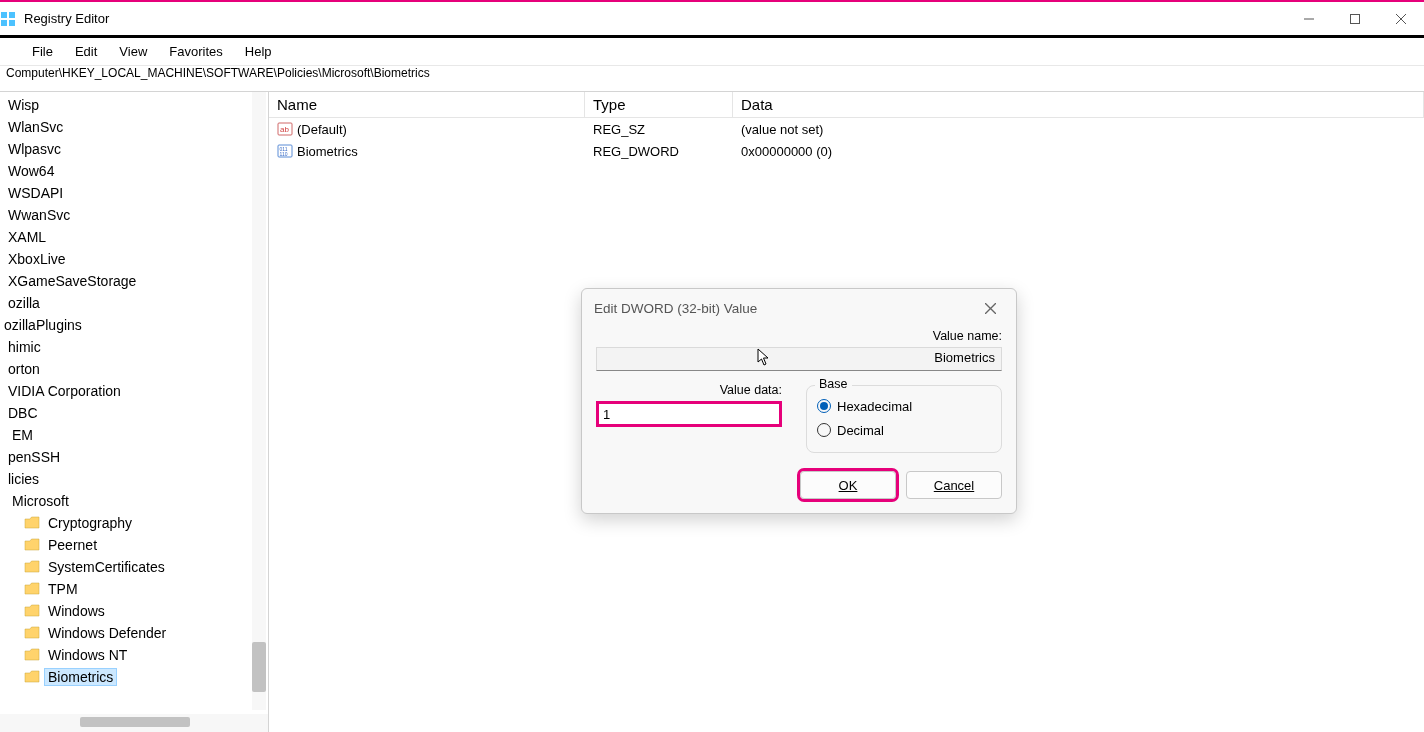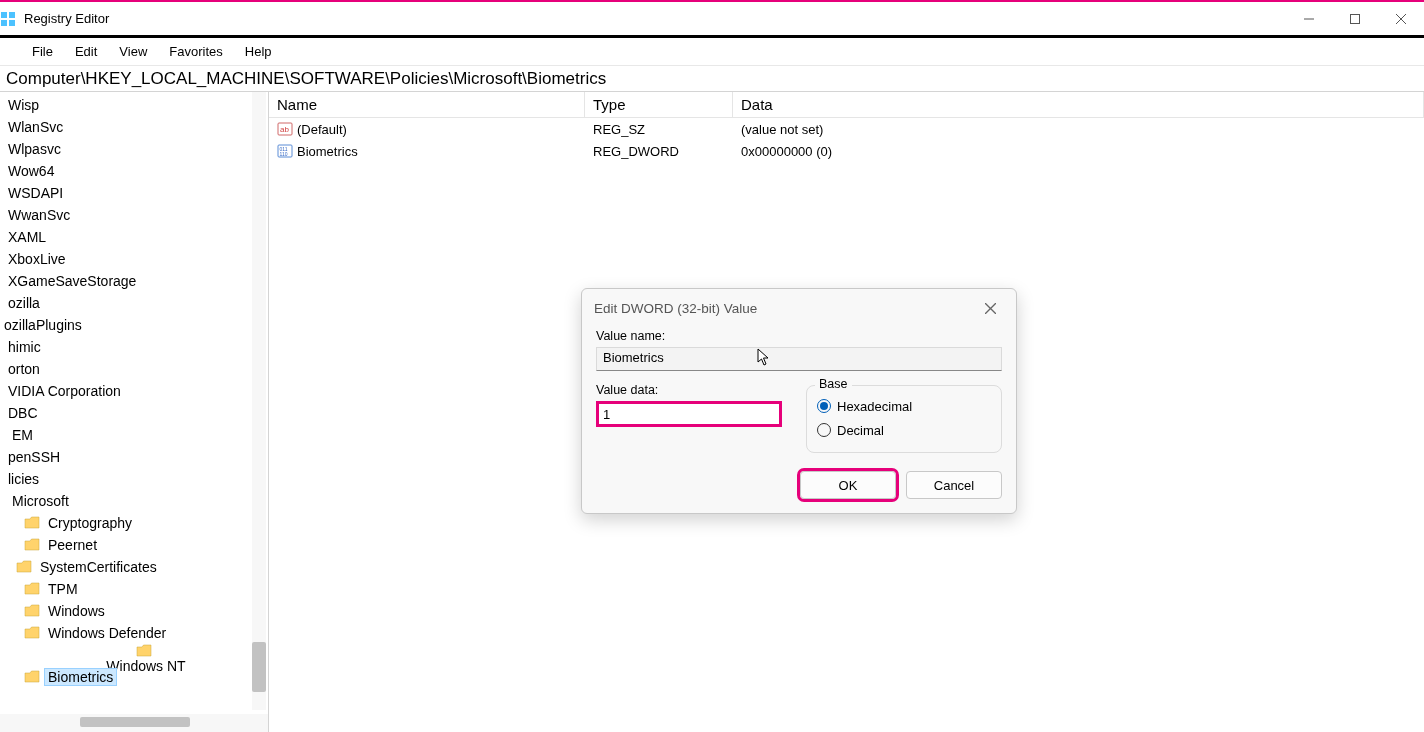--- a/index.html
+++ b/index.html
@@ -5,21 +5,21 @@
   * { box-sizing: border-box; margin: 0; padding: 0; }
   html, body { width: 1424px; height: 732px; font-family: "Segoe UI", Tahoma, sans-serif; font-size: 13px; color: #000; background: #fff; overflow: hidden; }
   .window { width: 100%; height: 100%; display: flex; flex-direction: column; border-top: 2px solid #e6007a; }
   .titlebar { height: 36px; display: flex; align-items: center; padding-left: 0; background: #fff; border-bottom: 3px solid #000000; }
   .titlebar .app-icon { width: 16px; height: 16px; display: inline-flex; margin-right: 8px; }
   .titlebar .title { flex: 1; font-size: 13px; }
   .win-controls { display: flex; }
   .win-controls div { width: 46px; height: 36px; display: flex; align-items: center; justify-content: center; color: #555; }
   .menubar { height: 28px; display: flex; align-items: center; padding-left: 22px; gap: 2px; border-bottom: 1px solid #e8e8e8; background: #fff; }
   .menubar .menu-item { padding: 4px 10px; }
-  .addressbar { height: 26px; display: flex; align-items: center; padding-left: 6px; border-bottom: 1px solid #d4d4d4; background: #fff; font-size: 17px; }
+  .addressbar { height: 26px; display: flex; padding-left: 6px; border-bottom: 1px solid #d4d4d4; background: #fff; font-size: 12px; }
   .content { flex: 1; display: flex; min-height: 0; }
   .tree-pane { width: 269px; border-right: 1px solid #d4d4d4; display: flex; flex-direction: column; position: relative; }
   .tree { flex: 1; overflow: hidden; padding-top: 2px; }
   .tree-item { height: 22px; display: flex; align-items: center; font-size: 14px; white-space: nowrap; }
   .tree-item .folder { width: 16px; height: 14px; margin-right: 4px; display: inline-flex; }
   .tree-item.selected span.lbl { background: #cce8ff; border: 1px solid #99d1ff; padding: 0 3px; }
   .tree-item span.lbl { padding: 0 4px; }
   .vscrollbar { position: absolute; right: 2px; top: 0; bottom: 22px; width: 14px; background: #f7f7f7; }
   .vscrollbar-thumb { position: absolute; left: 0; right: 0; background: #c2c2c2; border-radius: 2px; }
   .hscrollbar { height: 18px; background: #f7f7f7; position: relative; }
@@ -28,39 +28,39 @@
   .list-header { height: 26px; display: flex; align-items: center; border-bottom: 1px solid #e5e5e5; }
   .list-header .col { padding-left: 8px; font-size: 15px; border-right: 1px solid #e5e5e5; height: 100%; display: flex; align-items: center; }
   .list-rows { }
   .list-row { height: 22px; display: flex; align-items: center; }
   .list-row .cell { padding-left: 8px; display: flex; align-items: center; gap: 4px; }
   .val-icon { width: 16px; height: 16px; display: inline-flex; }
   .col-name { width: 316px; }
   .col-type { width: 148px; }
   .col-data { flex: 1; }
   
-  .dialog-backdrop { position: absolute; left: 0; top: 0; right: 0; bottom: 0; pointer-events: none; }
+  .dialog-backdrop { position: absolute; left: 0; top: 0; right: 0; bottom: 0; pointer-events: none; text-align: right; }
   .dialog { position: absolute; left: 312px; top: 196px; width: 436px; background: #f8f8f8; border: 1px solid #c8c8c8; border-radius: 6px; box-shadow: 0 6px 18px rgba(0,0,0,0.18); }
   .dialog-title { height: 38px; display: flex; align-items: center; padding: 0 12px; color: #555; font-size: 13.5px; }
   .dialog-title .spacer { flex: 1; }
   .dialog-close { width: 28px; height: 28px; display: flex; align-items: center; justify-content: center; color: #666; }
   .dialog-body { padding: 2px 14px 14px; }
   .dlg-label { font-size: 12.5px; margin-bottom: 4px; }
   .dlg-input-ro { background: #f3f3f3; border: 1px solid #dadada; border-bottom: 1px solid #888; height: 24px; padding: 2px 6px; font-size: 13px; margin-bottom: 12px; width: 100%; }
   .dlg-row { display: flex; gap: 24px; }
   .dlg-col-left { width: 186px; }
   .dlg-col-right { flex: 1; }
   .dlg-input-box { border: 3px solid #e6007a; height: 26px; background: #fff; padding: 0 4px; display: flex; align-items: center; font-size: 13px; }
   .radio-group { border: 1px solid #dcdcdc; border-radius: 8px; padding: 8px 10px 10px; position: relative; margin-top: 2px; }
   .radio-legend { position: absolute; top: -9px; left: 8px; background: #f8f8f8; padding: 0 4px; font-size: 12.5px; }
   .radio-opt { display: flex; align-items: center; gap: 6px; height: 24px; font-size: 13px; }
   .radio { width: 14px; height: 14px; border-radius: 50%; border: 1.5px solid #333; display: inline-flex; align-items: center; justify-content: center; }
   .radio.checked { border-color: #005fb8; }
   .radio.checked::after { content: ""; width: 8px; height: 8px; background: #005fb8; border-radius: 50%; }
-  .dlg-buttons { display: flex; justify-content: flex-end; gap: 10px; margin-top: 18px; }
+  .dlg-buttons { display: flex; justify-content: flex-end; gap: 10px; margin-top: 18px; text-decoration: underline; }
   .btn { min-width: 96px; height: 28px; border: 1px solid #c8c8c8; background: #fcfcfc; border-radius: 4px; display: flex; align-items: center; justify-content: center; font-size: 13px; }
   .btn.highlight { outline: 3px solid #e6007a; }
   .cursor { position: absolute; pointer-events: none; }
 </style>
 </head>
 <body>
 
 <div class="window">
 
   <div class="titlebar">
@@ -174,21 +174,21 @@
             <span class="lbl">Cryptography</span>
           </div>
           <div class="tree-item" style="padding-left: 24px;">
             <span class="folder">
               <svg viewBox="0 0 16 14">
                 <path d="M1 3 L6 3 L7.5 1 L15 1 L15 12 L1 12 Z" fill="#ffd36b" stroke="#caa43a" stroke-width="0.5"></path>
               </svg>
             </span>
             <span class="lbl">Peernet</span>
           </div>
-          <div class="tree-item" style="padding-left: 16px;">
+          <div class="tree-item" style="padding-left: 24px;">
             <span class="folder">
               <svg viewBox="0 0 16 14">
                 <path d="M1 3 L6 3 L7.5 1 L15 1 L15 12 L1 12 Z" fill="#ffd36b" stroke="#caa43a" stroke-width="0.5"></path>
               </svg>
             </span>
             <span class="lbl">SystemCertificates</span>
           </div>
           <div class="tree-item" style="padding-left: 24px;">
             <span class="folder">
               <svg viewBox="0 0 16 14">
@@ -206,21 +206,21 @@
             <span class="lbl">Windows</span>
           </div>
           <div class="tree-item" style="padding-left: 24px;">
             <span class="folder">
               <svg viewBox="0 0 16 14">
                 <path d="M1 3 L6 3 L7.5 1 L15 1 L15 12 L1 12 Z" fill="#ffd36b" stroke="#caa43a" stroke-width="0.5"></path>
               </svg>
             </span>
             <span class="lbl">Windows Defender</span>
           </div>
-          <div class="tree-item" style="padding-left: 24px; flex-direction: column;">
+          <div class="tree-item" style="padding-left: 24px;">
             <span class="folder">
               <svg viewBox="0 0 16 14">
                 <path d="M1 3 L6 3 L7.5 1 L15 1 L15 12 L1 12 Z" fill="#ffd36b" stroke="#caa43a" stroke-width="0.5"></path>
               </svg>
             </span>
             <span class="lbl">Windows NT</span>
           </div>
           <div class="tree-item selected" style="padding-left: 24px;">
             <span class="folder">
               <svg viewBox="0 0 16 14">

